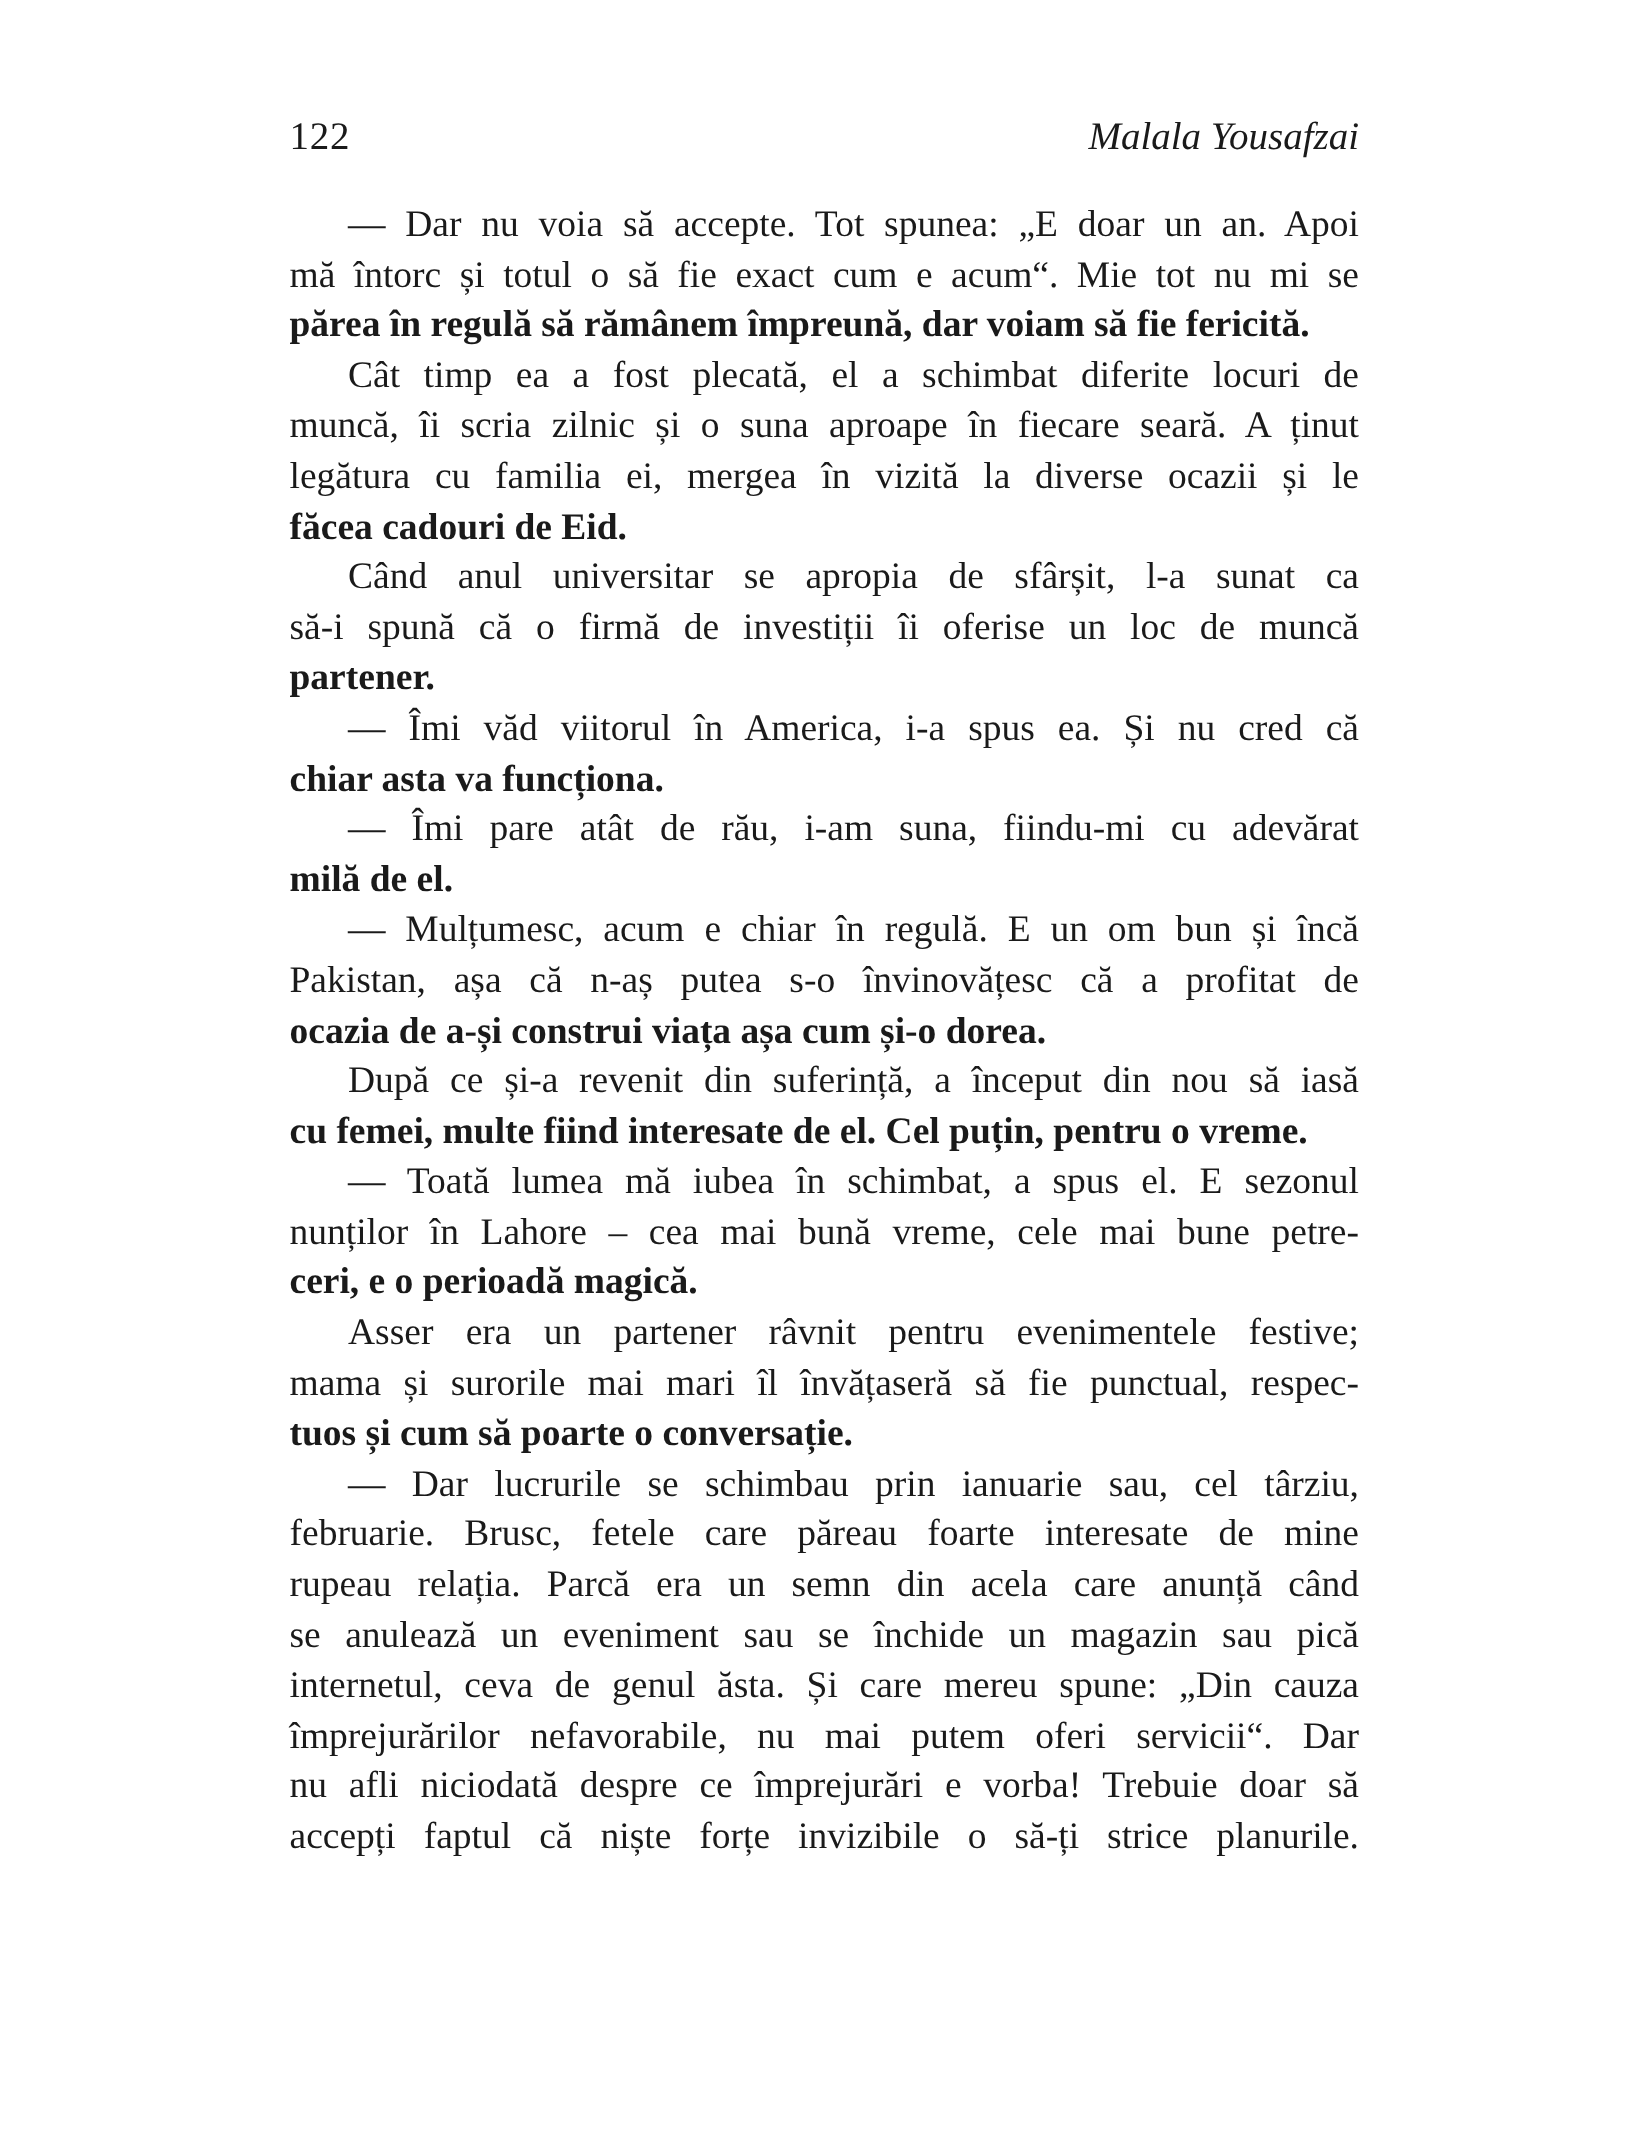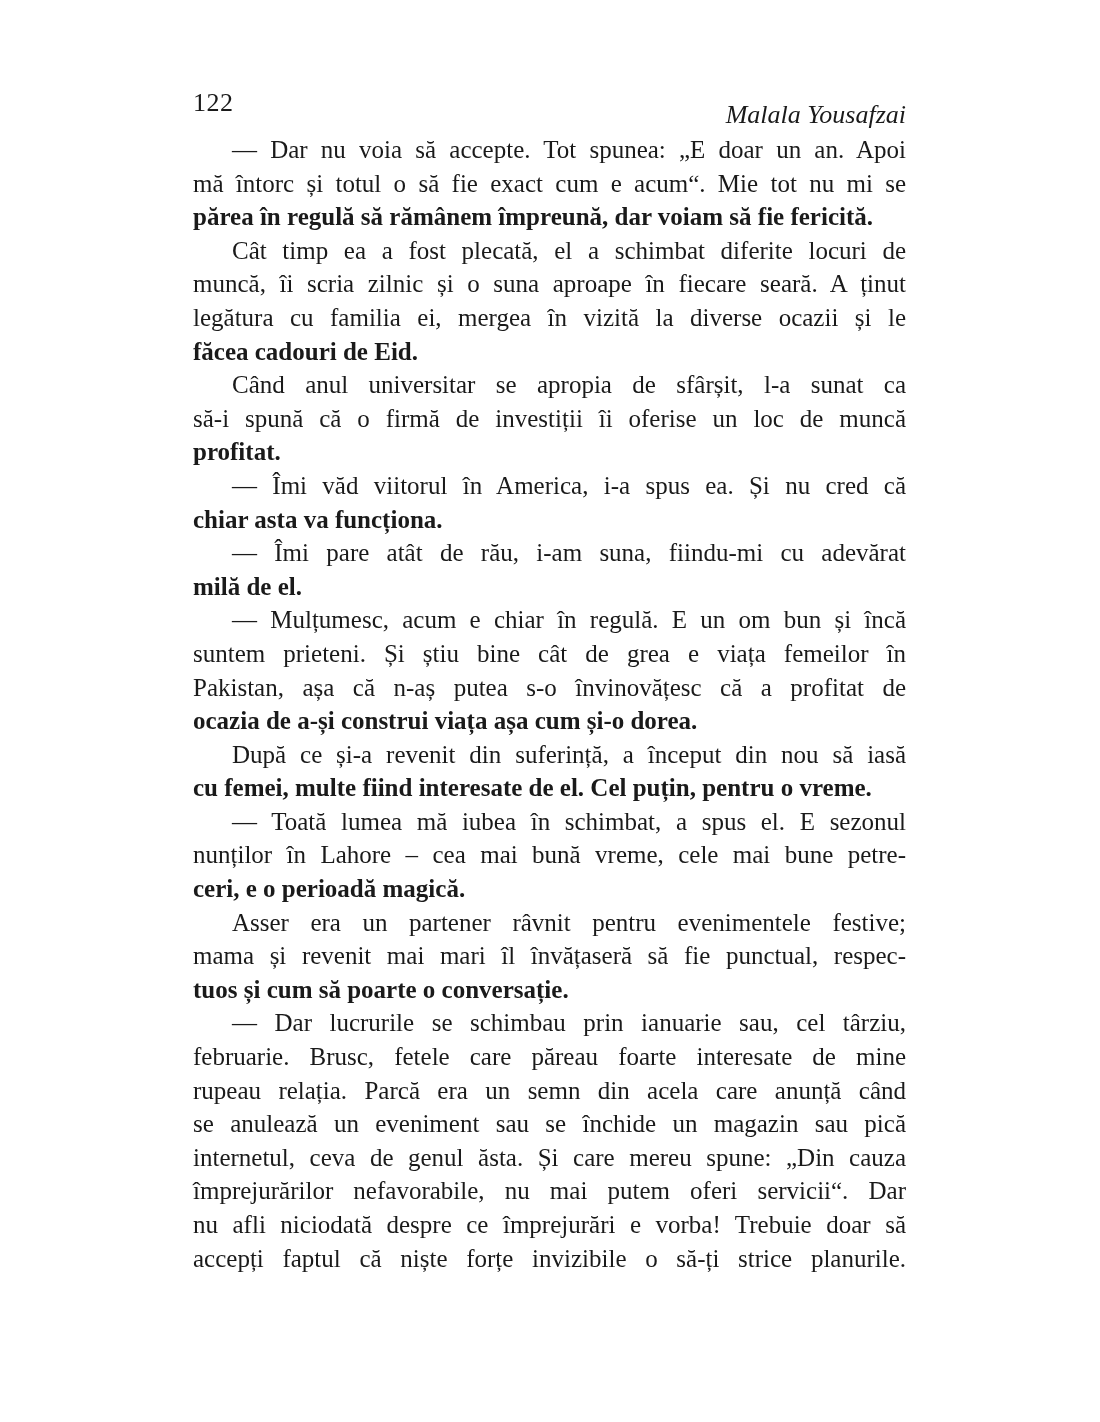--- a/index.html
+++ b/index.html
@@ -27,21 +27,20 @@
     align-items: center;
     font-size: 26px;
     line-height: 30px;
   }
   .page-number {
     font-style: normal;
     letter-spacing: 0.5px;
   }
   .running-head {
     font-style: italic;
-    margin-top: 24px;
   }
   .body-text {
     position: absolute;
     top: 133px;
     left: 193px;
     width: 713px;
     font-size: 25px;
     line-height: 33.6px;
   }
   .para { margin: 0; padding: 0; }
@@ -70,48 +69,47 @@
       </div>
       <div class="para">
         <div class="line first">Cât timp ea a fost plecată, el a schimbat diferite locuri de</div>
         <div class="line">muncă, îi scria zilnic și o suna aproape în fiecare seară. A ținut</div>
         <div class="line">legătura cu familia ei, mergea în vizită la diverse ocazii și le</div>
         <div class="line last">făcea cadouri de Eid.</div>
       </div>
       <div class="para">
         <div class="line first">Când anul universitar se apropia de sfârșit, l-a sunat ca</div>
         <div class="line">să-i spună că o firmă de investiții îi oferise un loc de muncă</div>
-        <div class="line last">profitat.</div>
+        <div class="line last">partener.</div>
       </div>
       <div class="para">
         <div class="line first">— Îmi văd viitorul în America, i-a spus ea. Și nu cred că</div>
         <div class="line last">chiar asta va funcționa.</div>
       </div>
       <div class="para">
         <div class="line first">— Îmi pare atât de rău, i-am suna, fiindu-mi cu adevărat</div>
         <div class="line last">milă de el.</div>
       </div>
       <div class="para">
         <div class="line first">— Mulțumesc, acum e chiar în regulă. E un om bun și încă</div>
-        <div class="line">suntem prieteni. Și știu bine cât de grea e viața femeilor în</div>
         <div class="line">Pakistan, așa că n-aș putea s-o învinovățesc că a profitat de</div>
         <div class="line last">ocazia de a-și construi viața așa cum și-o dorea.</div>
       </div>
       <div class="para">
         <div class="line first">După ce și-a revenit din suferință, a început din nou să iasă</div>
         <div class="line last">cu femei, multe fiind interesate de el. Cel puțin, pentru o vreme.</div>
       </div>
       <div class="para">
         <div class="line first">— Toată lumea mă iubea în schimbat, a spus el. E sezonul</div>
         <div class="line">nunților în Lahore – cea mai bună vreme, cele mai bune petre-</div>
         <div class="line last">ceri, e o perioadă magică.</div>
       </div>
       <div class="para">
         <div class="line first">Asser era un partener râvnit pentru evenimentele festive;</div>
-        <div class="line">mama și revenit mai mari îl învățaseră să fie punctual, respec-</div>
+        <div class="line">mama și surorile mai mari îl învățaseră să fie punctual, respec-</div>
         <div class="line last">tuos și cum să poarte o conversație.</div>
       </div>
       <div class="para">
         <div class="line first">— Dar lucrurile se schimbau prin ianuarie sau, cel târziu,</div>
         <div class="line">februarie. Brusc, fetele care păreau foarte interesate de mine</div>
         <div class="line">rupeau relația. Parcă era un semn din acela care anunță când</div>
         <div class="line">se anulează un eveniment sau se închide un magazin sau pică</div>
         <div class="line">internetul, ceva de genul ăsta. Și care mereu spune: „Din cauza</div>
         <div class="line">împrejurărilor nefavorabile, nu mai putem oferi servicii“. Dar</div>
         <div class="line">nu afli niciodată despre ce împrejurări e vorba! Trebuie doar să</div>

